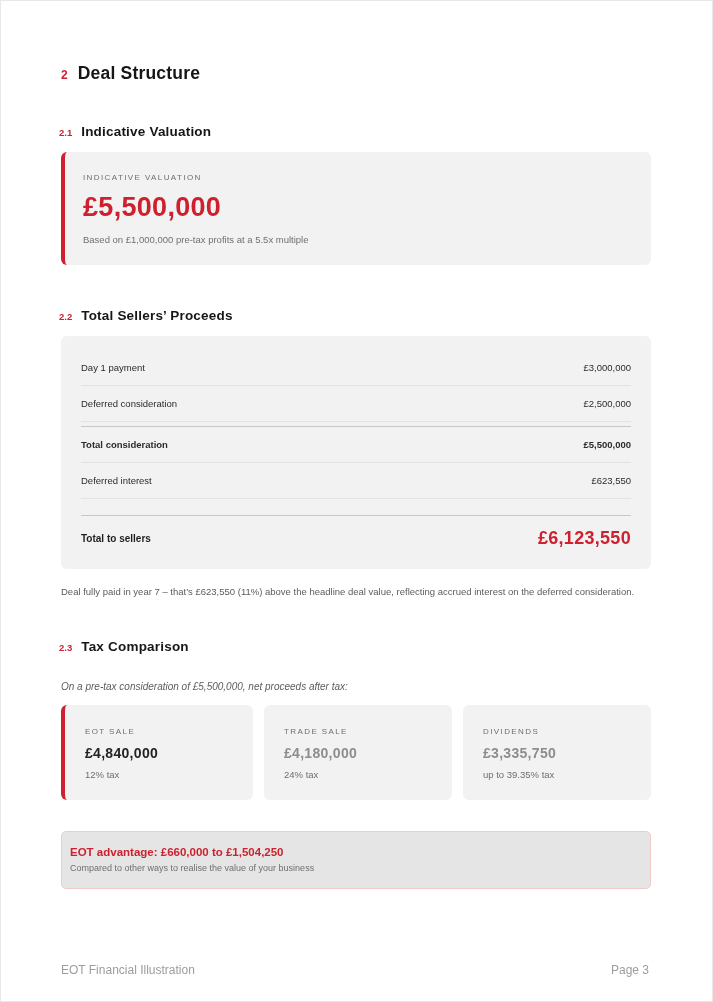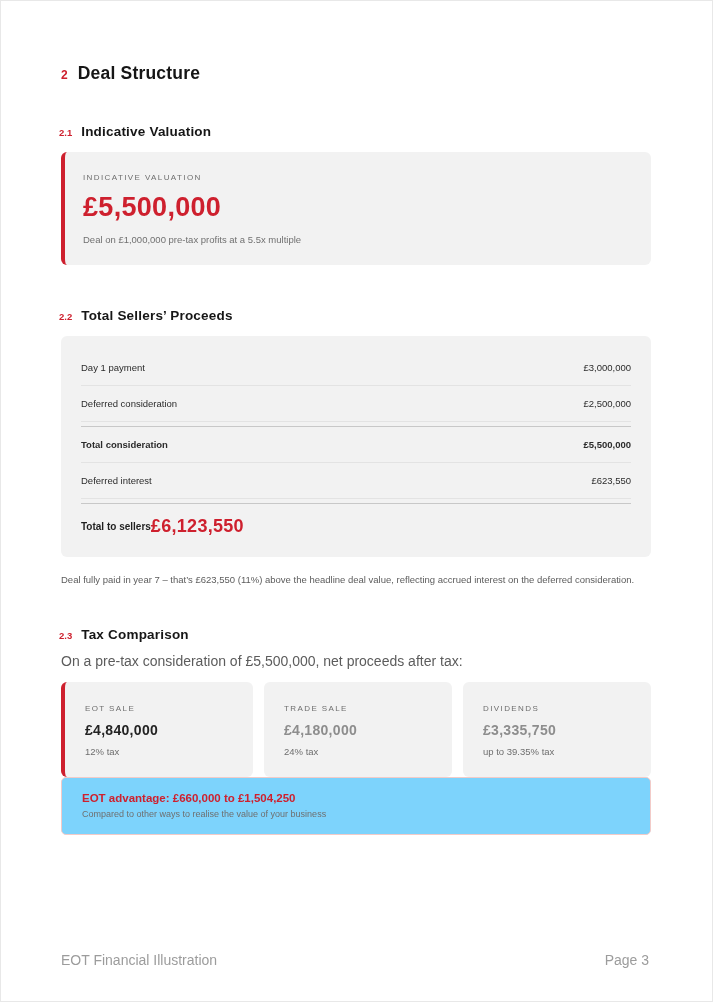--- a/index.html
+++ b/index.html
@@ -105,23 +105,24 @@
     font-size: 9.5px;
     color: #2b2b2b;
   }
   .trow.sep-top {
     border-top: 1.5px solid #c8c8c8;
     margin-top: 4px;
   }
   .trow.bold .tlabel, .trow.bold .tvalue { font-weight: 700; }
   .trow-total {
     display: flex;
+    justify-content: space-between;
     align-items: center;
     border-top: 1.5px solid #c8c8c8;
-    margin-top: 4px;
+    margin-top: 16px;
     padding: 12px 0 0 0;
   }
   .trow-total .tlabel {
     font-size: 10px;
     font-weight: 700;
     color: #1f1f1f;
   }
   .trow-total .tvalue {
     font-size: 18px;
     font-weight: 700;
@@ -132,23 +133,24 @@
     margin-top: 15px;
     font-size: 9.5px;
     line-height: 15px;
     color: #5c5c5c;
     max-width: 580px;
   }
 
   
   .sec-3 { margin-top: 29px; }
   .intro {
-    margin-top: 11px;
-    font-size: 14px;
+    margin-top: 27px;
+    font-size: 10px;
     color: #5c5c5c;
+    font-style: italic;
   }
   .tax-cards {
     display: flex;
     gap: 11px;
     margin-top: 13px;
   }
   .tax-card {
     flex: 1;
     background: #f2f2f2;
     border-radius: 6px;
@@ -166,45 +168,46 @@
   }
   .tax-card.accent .tax-value { color: #232323; }
   .tax-note {
     margin-top: 8px;
     font-size: 9.5px;
     color: #6e6e6e;
   }
 
   
   .callout {
-    background: #7dd3fc;
+    margin-top: 31px;
+    background: #e5e5e5;
     border: 1px solid #f2cbc8;
     border-radius: 5px;
-    padding: 14px 20px 15px 20px;
+    padding: 14px 20px 15px 8px;
   }
   .callout-title {
     font-size: 11.5px;
     font-weight: 700;
     color: var(--accent, #ce202e);
   }
   .callout-note {
     margin-top: 5px;
     font-size: 9px;
     color: #6f6f6f;
   }
 
   
   .footer {
     position: absolute;
     left: 60px;
     right: 63px;
-    bottom: 33px;
+    bottom: 24px;
     display: flex;
     justify-content: space-between;
-    font-size: 14px;
+    font-size: 12px;
     color: #9c9c9c;
   }
 </style>
 </head>
 <body>
 
 <div class="page">
   <div class="content">
 
     <div class="h1">
@@ -213,21 +216,21 @@
     </div>
 
     <div>
       <div class="h2">
         <span class="num">2.1</span>
         <span class="title">Indicative Valuation</span>
       </div>
       <div class="accent-card">
         <div class="card-label">INDICATIVE VALUATION</div>
         <div class="big-value">£5,500,000</div>
-        <div class="card-note">Deal on £1,000,000 pre-tax profits at a 5.5x multiple</div>
+        <div class="card-note">Based on £1,000,000 pre-tax profits at a 5.5x multiple</div>
       </div>
     </div>
 
     <div class="sec-2">
       <div class="h2">
         <span class="num">2.2</span>
         <span class="title">Total Sellers’ Proceeds</span>
       </div>
       <div class="table-card">
         <div class="trow">

